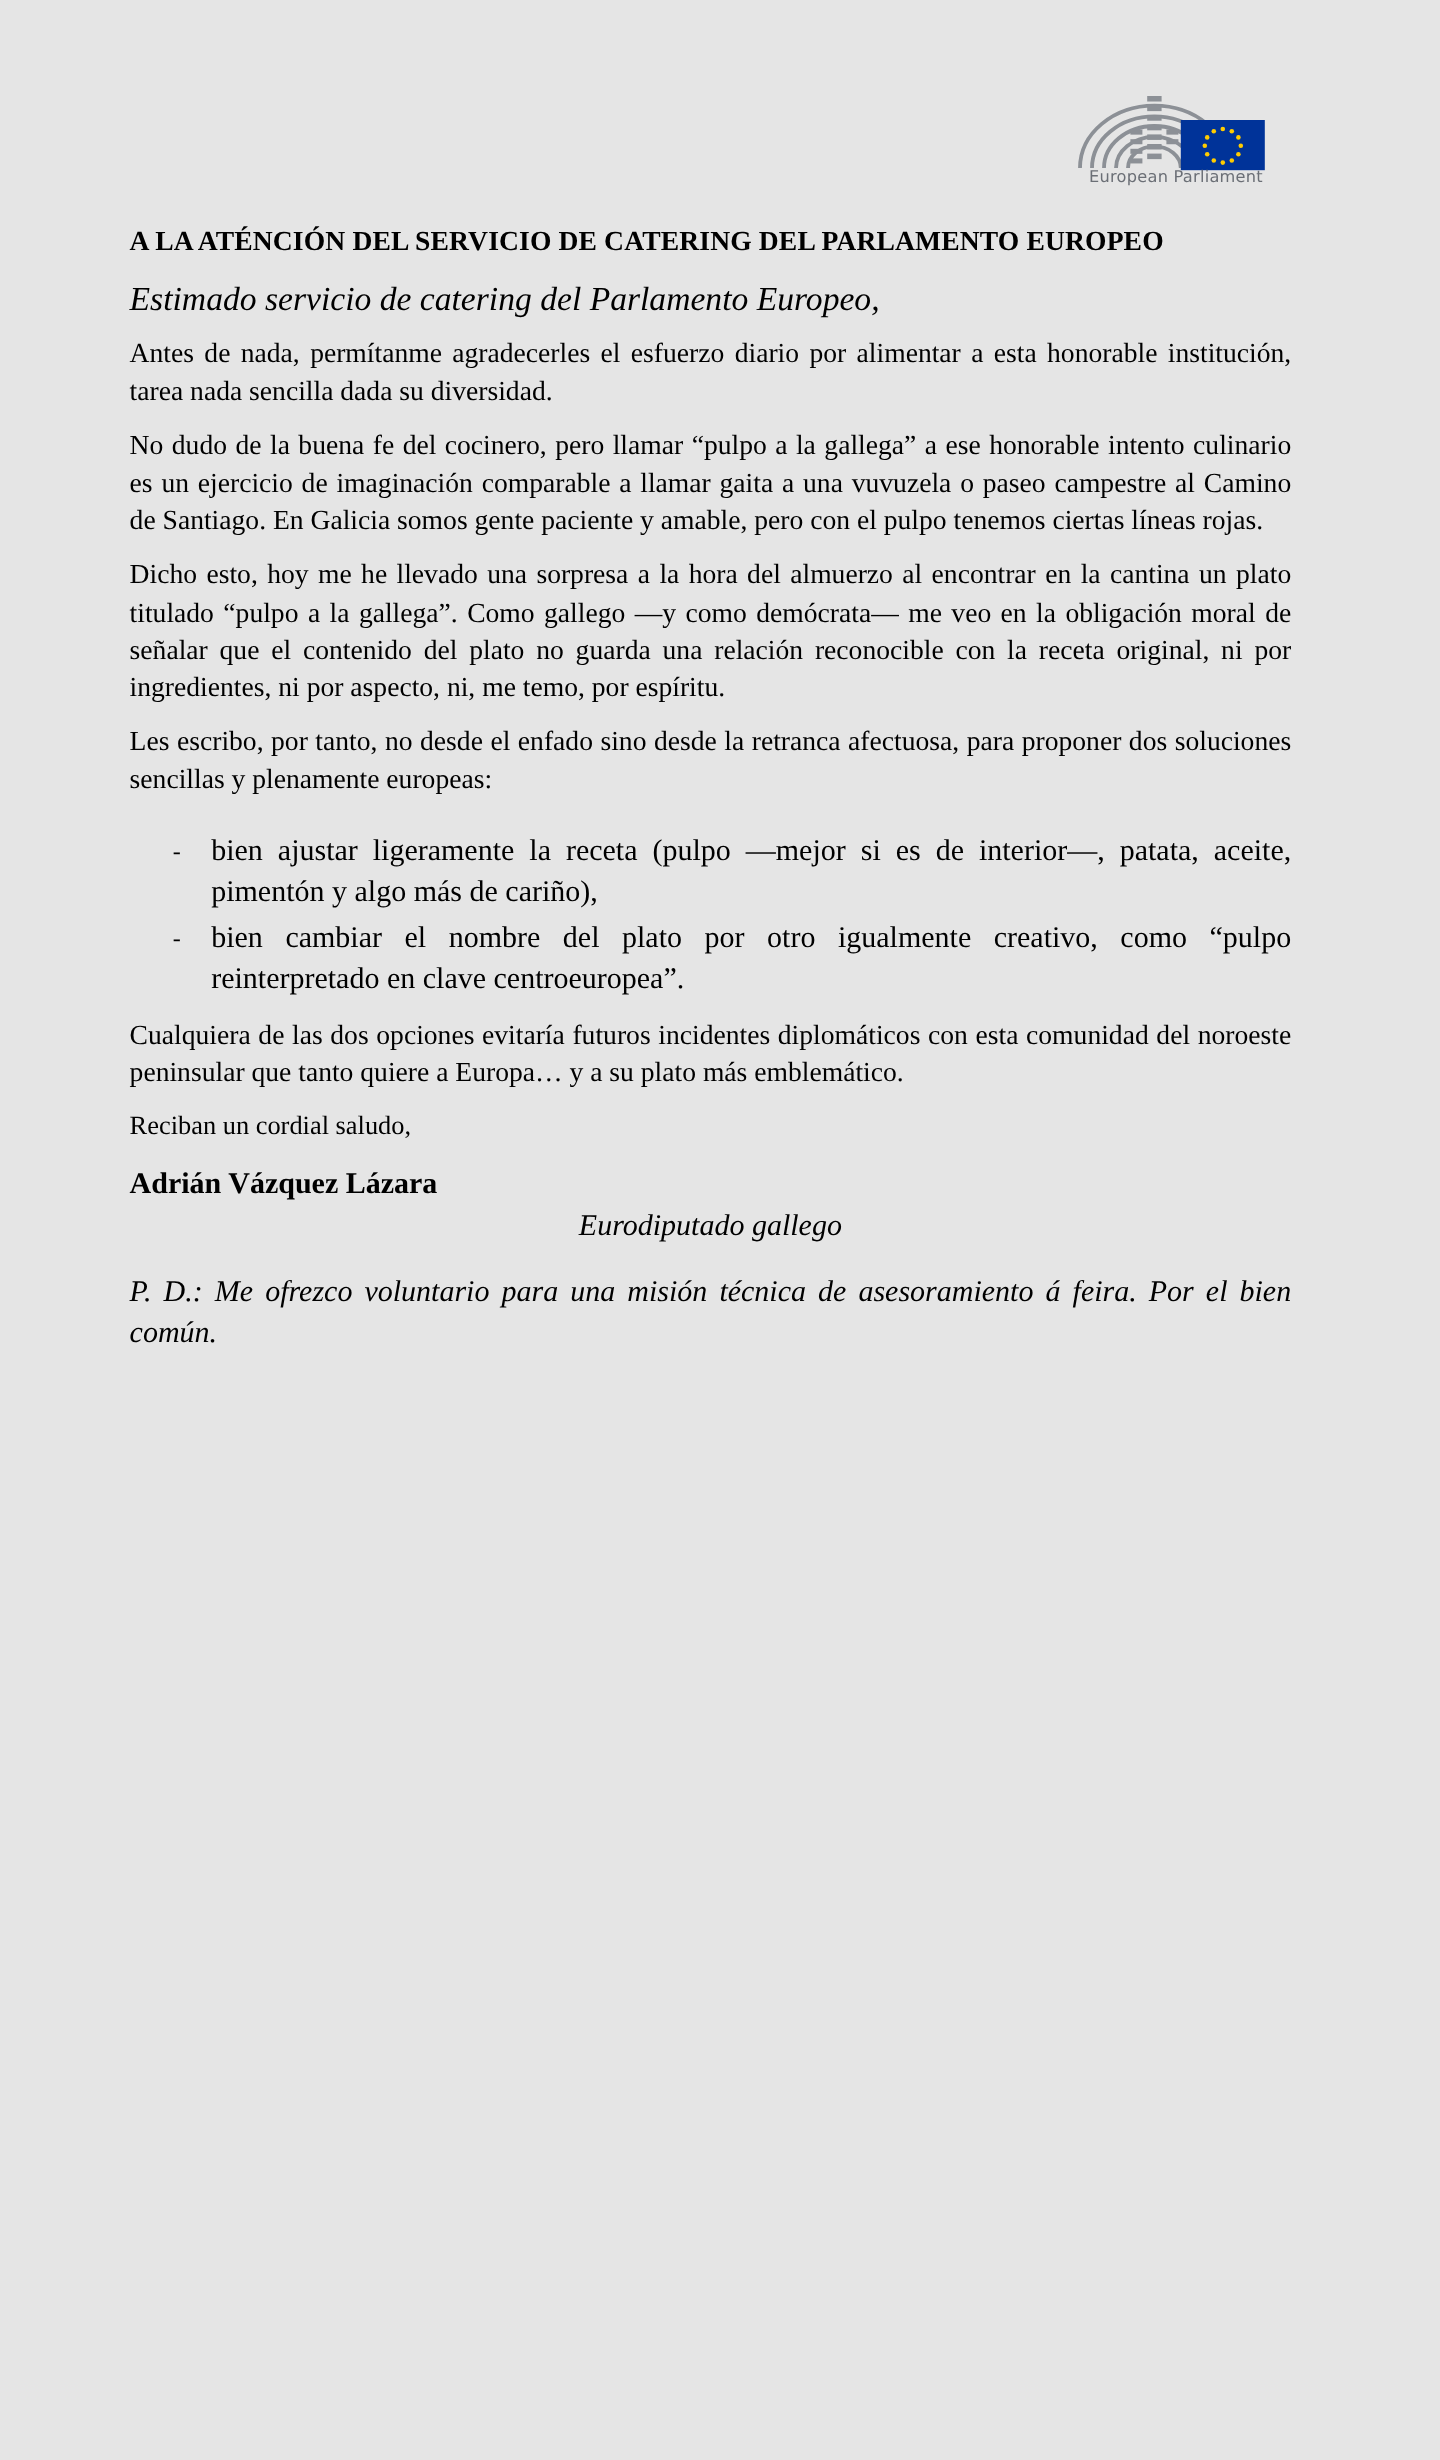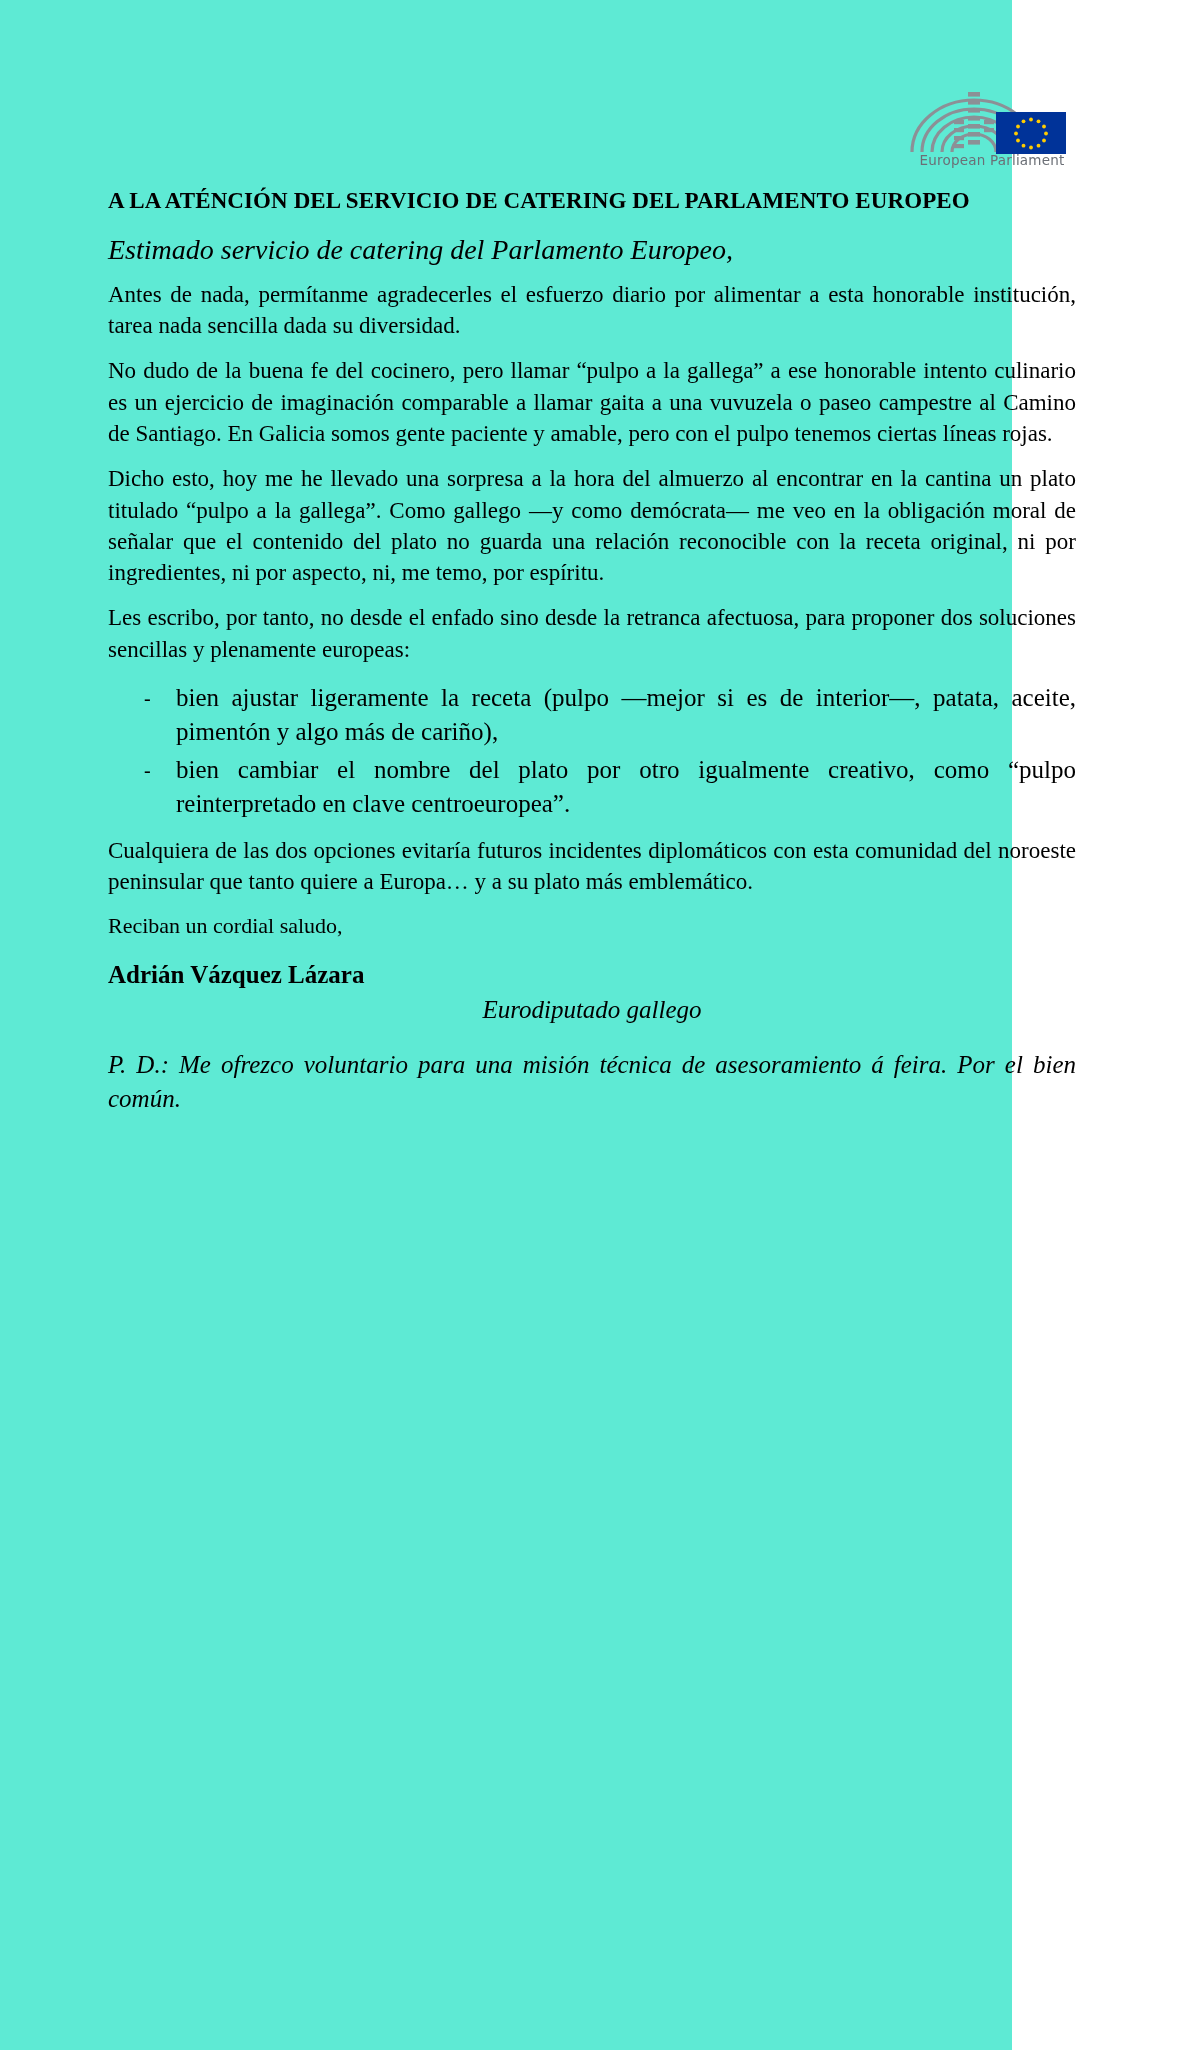--- a/index.html
+++ b/index.html
@@ -11,25 +11,25 @@
   }
 
   body {
     font-family: "Liberation Serif", "DejaVu Serif", serif;
     color: #000000;
     position: relative;
     overflow: hidden;
   }
 
   .page {
-    width: 1012px;
+    width: 1200px;
     height: 2050px;
-    background: #5eead4;
-    position: relative;
-    padding: 12px;
+    background: #e5e5e5;
+    position: relative;
+    padding: 0;
   }
 
   
   .header {
     height: 175px;
     position: relative;
   }
 
   .logo-block {
     position: absolute;
@@ -91,21 +91,21 @@
   p.para {
     font-size: 23px;
     line-height: 1.36;
     text-align: justify;
     text-align-last: left;
     margin-bottom: 14px;
     hyphens: none;
   }
 
   p.para.tight {
-    margin-bottom: 16px;
+    margin-bottom: 28px;
     font-family: Liberation Serif, serif;
   }
 
   
   ul.proposal-list {
     list-style: none;
     margin: 4px 0 14px 0;
     padding: 0;
   }
 

